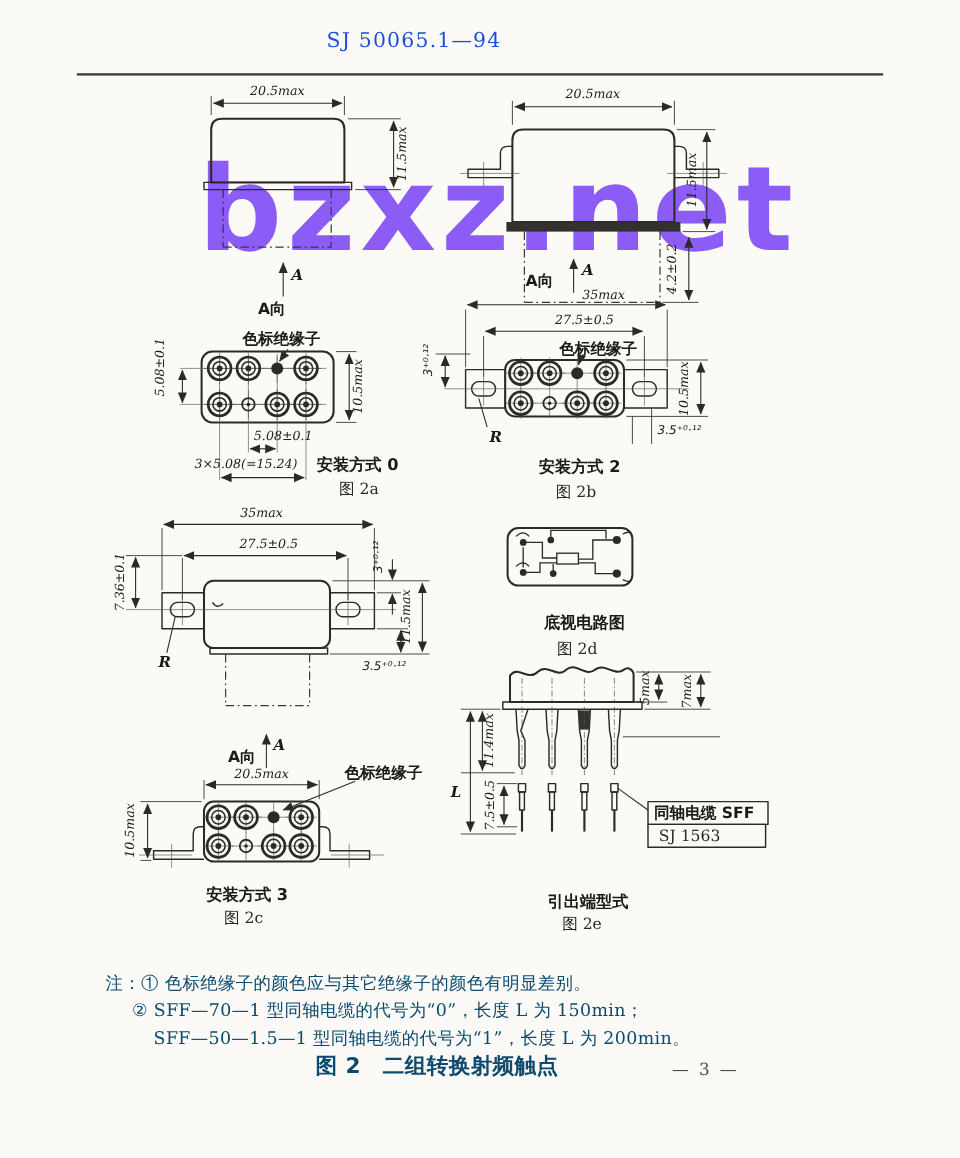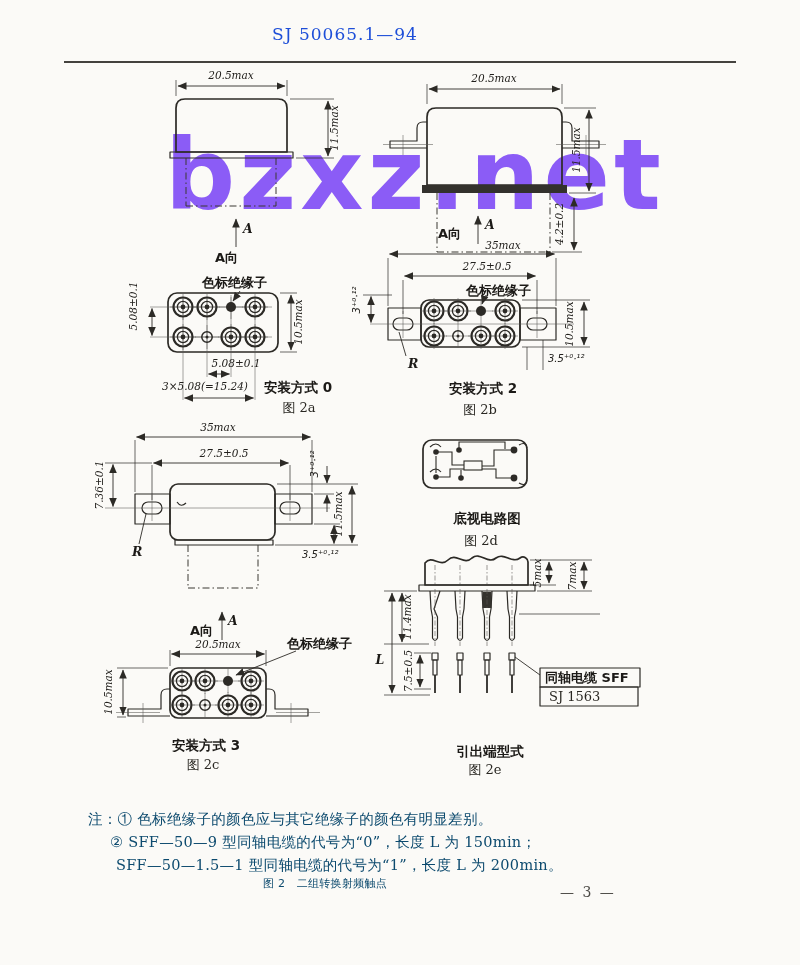--- a/index.html
+++ b/index.html
@@ -35,21 +35,21 @@
   text.dim{font:italic 10.5px "DejaVu Serif", serif;fill:#22201d;}
   text.dimtol{font:italic 10px "DejaVu Sans", sans-serif;fill:#22201d;}
   text.cn{font:700 13px "DejaVu Sans", sans-serif;fill:#1c1a17;}
   text.cncap{font:700 13.5px "DejaVu Sans", sans-serif;fill:#1c1a17;}
   text.fig{font:13px "DejaVu Serif", serif;fill:#2a2823;}
   text.avi{font:italic 700 12.5px "DejaVu Serif", serif;fill:#1c1a17;}
   .note{
     position:absolute;font:14.5px "DejaVu Serif", serif;color:#0c4a6e;z-index:2;
     white-space:nowrap;letter-spacing:.3px;
   }
-  .notecap{font-weight:normal;font-family:"DejaVu Sans", sans-serif;font-size:11px;}
+  .notecap{font-weight:bold;font-family:"DejaVu Sans", sans-serif;font-size:18px;}
   .pgnum{
     position:absolute;left:560px;top:884px;z-index:2;
     font:14px "DejaVu Serif", serif;color:#4c4a46;letter-spacing:2px;
   }
 </style>
 </head>
 <body>
 
 <div class="page">
 
@@ -366,18 +366,18 @@
       <rect class="o2" x="540" y="668" width="100" height="19"></rect>
       <rect class="o2" x="540" y="687" width="98" height="19"></rect>
       <text class="cn" x="545" y="682">同轴电缆 SFF</text>
       <text class="fig" x="549" y="701">SJ 1563</text>
       <text class="cncap" x="490" y="756" text-anchor="middle">引出端型式</text>
       <text class="fig" x="485" y="774" text-anchor="middle">图 2e</text>
     </g>
   </svg>
 
   <div class="note" style="left:88px;top:810px;">注：① 色标绝缘子的颜色应与其它绝缘子的颜色有明显差别。</div>
-  <div class="note" style="left:110px;top:833px;">② SFF—50—9 型同轴电缆的代号为“0”，长度 L 为 150min；</div>
-  <div class="note" style="left:116px;top:856px;">SFF—50—1.5—1 型同轴电缆的代号为“1”，长度 L 为 200min。</div>
+  <div class="note" style="left:110px;top:833px;">② SFF—70—1 型同轴电缆的代号为“0”，长度 L 为 150min；</div>
+  <div class="note" style="left:128px;top:856px;">SFF—50—1.5—1 型同轴电缆的代号为“1”，长度 L 为 200min。</div>
   <div class="note notecap" style="left:263px;top:876px;">图 2　二组转换射频触点</div>
   <div class="pgnum">— 3 —</div>
 
 </div>
 
 </body></html>

